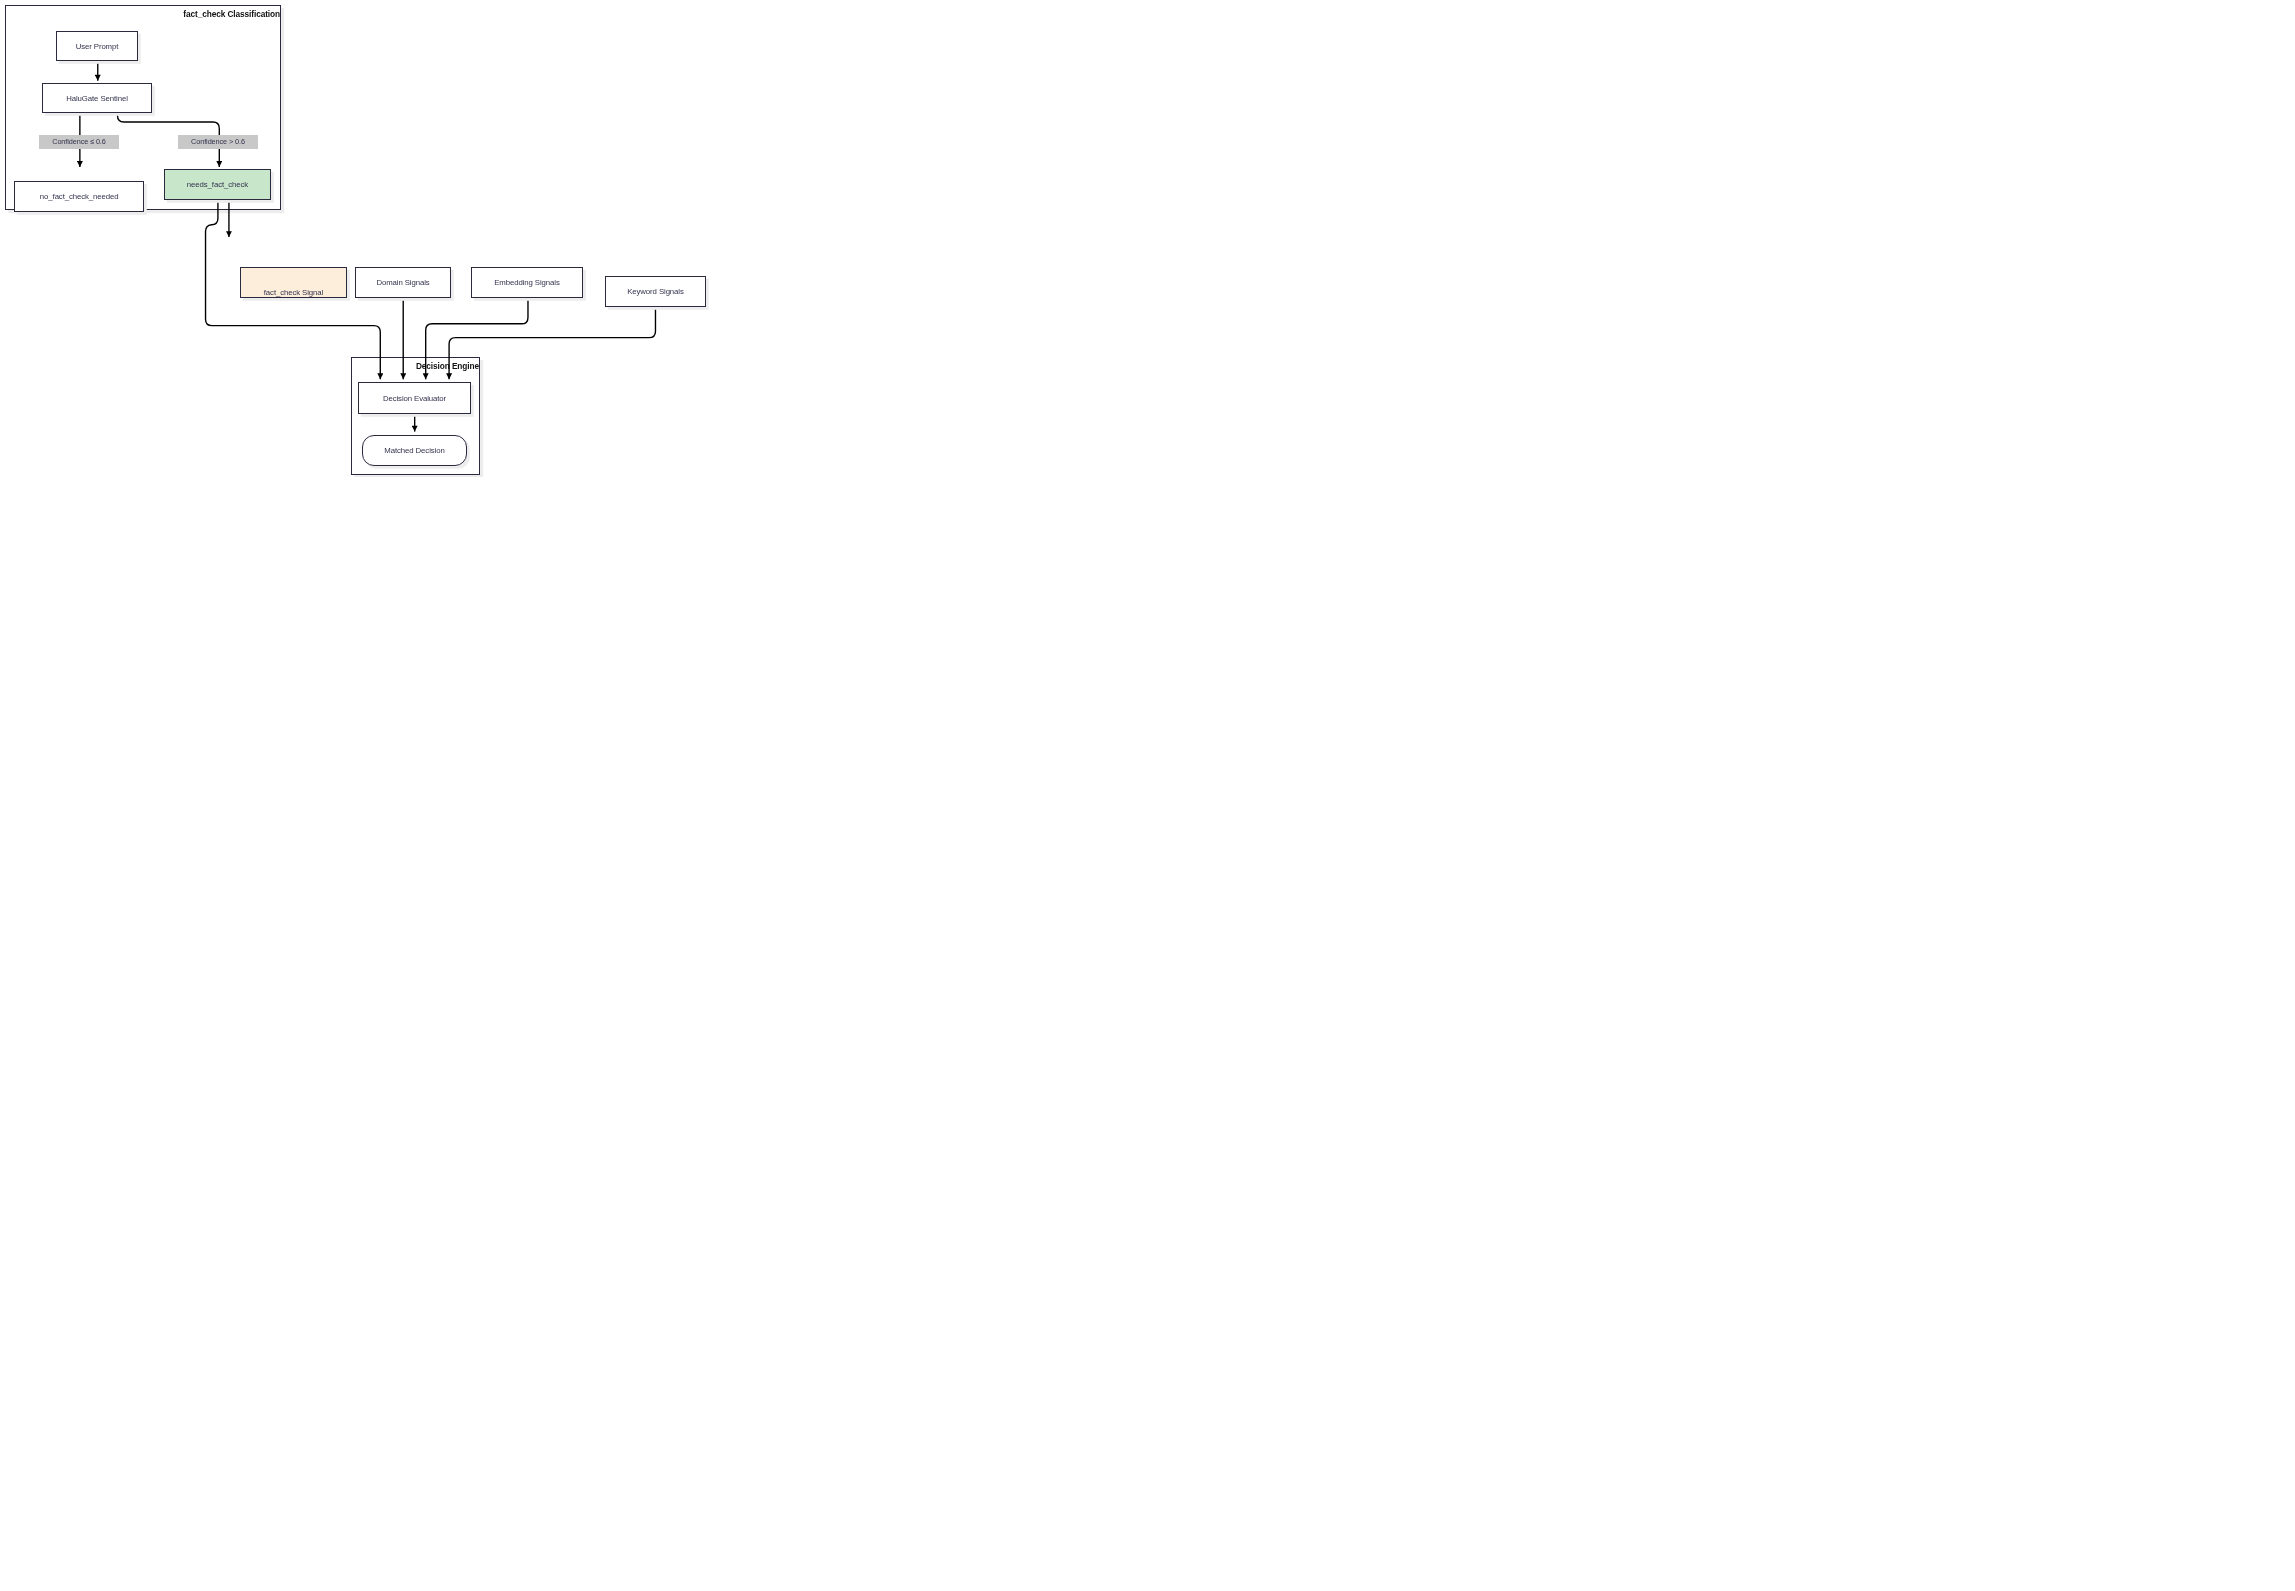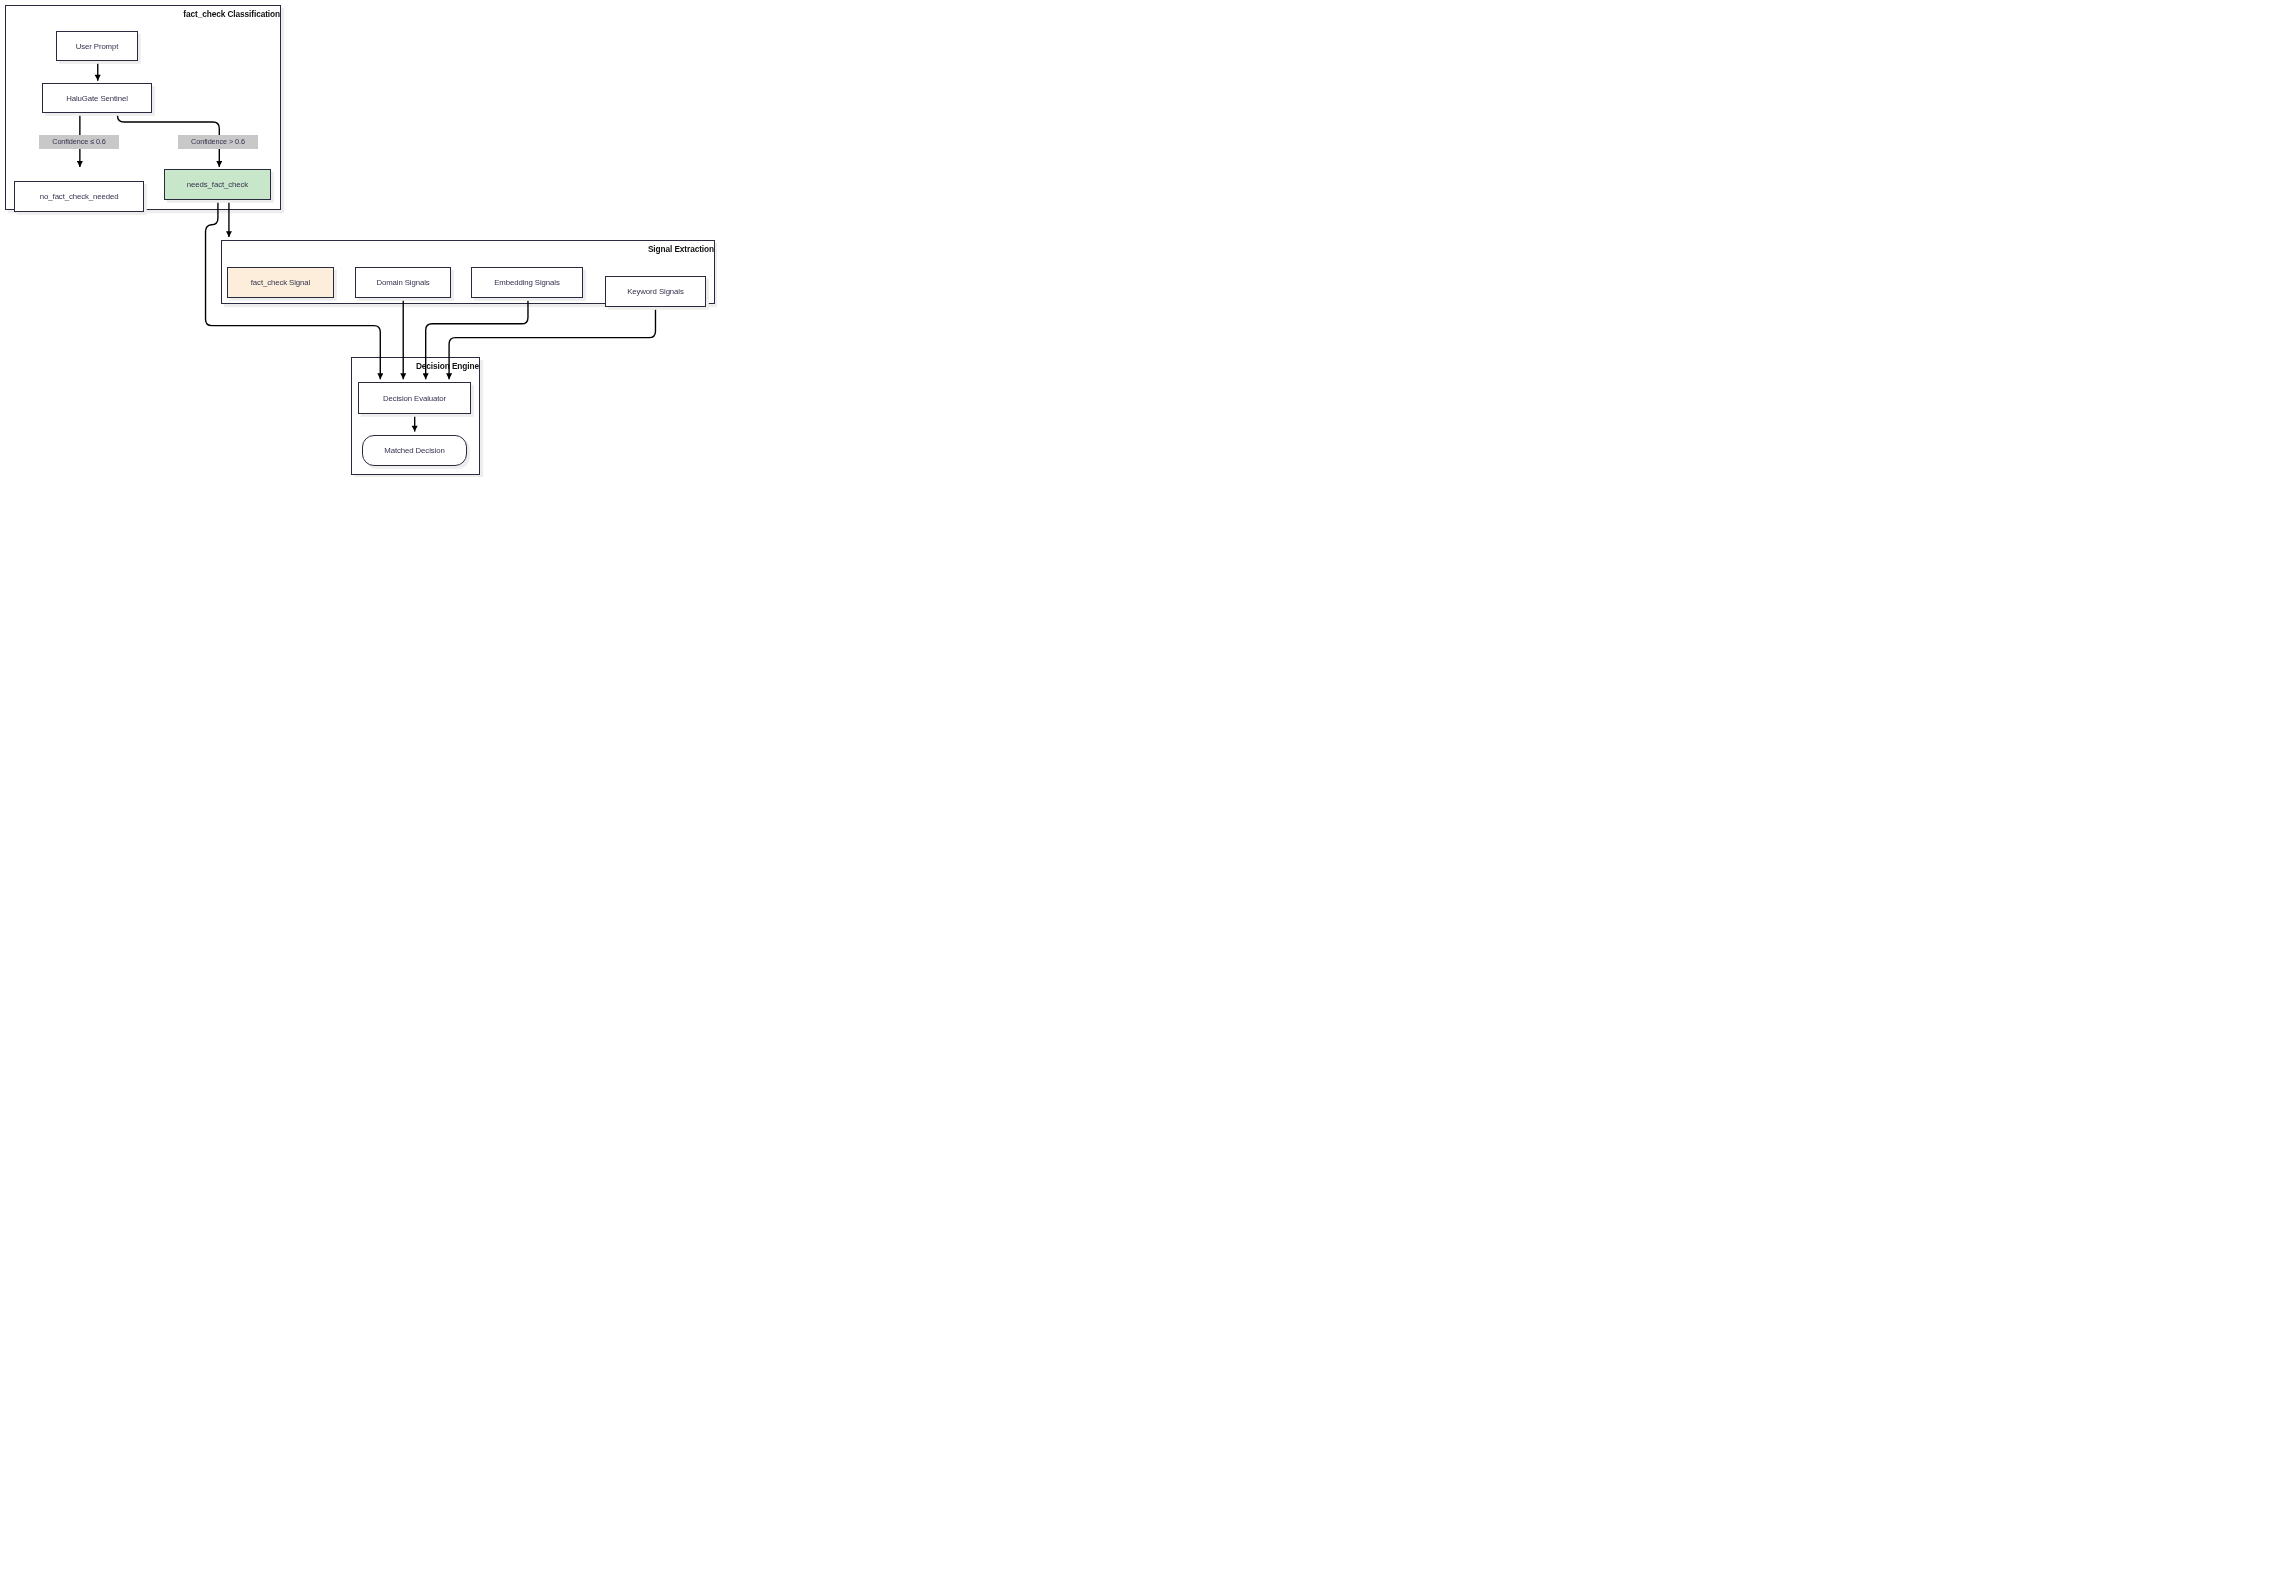--- a/index.html
+++ b/index.html
@@ -80,23 +80,20 @@
 </style>
 </head>
 <body>
 
 <div class="canvas">
 
   <div class="subgraph" style="left:5px;top:4.6px;width:276px;height:205px">
     <div class="subgraph-title">fact_check Classification</div>
   </div>
 
-  <div class="subgraph" style="left:221px;top:240px;width:494px;height:64px">
-    <div class="subgraph-title">Signal Extraction</div>
-  </div>
 
   <div class="subgraph" style="left:351px;top:357px;width:129px;height:118px">
     <div class="subgraph-title">Decision Engine</div>
   </div>
 
   <svg class="edges" width="717" height="477" viewBox="0 0 1561 1040">
     <defs>
       <marker id="arrow" viewBox="0 0 10 10" refX="10" refY="5" markerWidth="18" markerHeight="13" markerUnits="userSpaceOnUse" orient="auto">
         <path class="arrowhead" d="M 0 0 L 10 5 L 0 10 z"></path>
       </marker>
@@ -122,21 +119,21 @@
   </div>
 
   <div class="node" style="left: 14.2px; top: 181px; width: 130px; height: 31px; background: rgb(255, 255, 255);">
     <span class="node-label">no_fact_check_needed</span>
   </div>
 
   <div class="node" style="left: 164px; top: 169px; width: 107px; height: 31px; background: rgb(200, 230, 201);">
     <span class="node-label">needs_fact_check</span>
   </div>
 
-  <div class="node" style="left: 227px; top: 267px; width: 107px; height: 31px; background: rgb(252, 238, 219);">
+  <div class="node" style="left: 240px; top: 267px; width: 107px; height: 31px; background: rgb(252, 238, 219); align-items: flex-end;">
     <span class="node-label">fact_check Signal</span>
   </div>
 
   <div class="node" style="left: 355px; top: 267px; width: 96px; height: 31px; background: rgb(255, 255, 255);">
     <span class="node-label">Domain Signals</span>
   </div>
 
   <div class="node" style="left: 471px; top: 267px; width: 112px; height: 31px; background: rgb(255, 255, 255);">
     <span class="node-label">Embedding Signals</span>
   </div>

